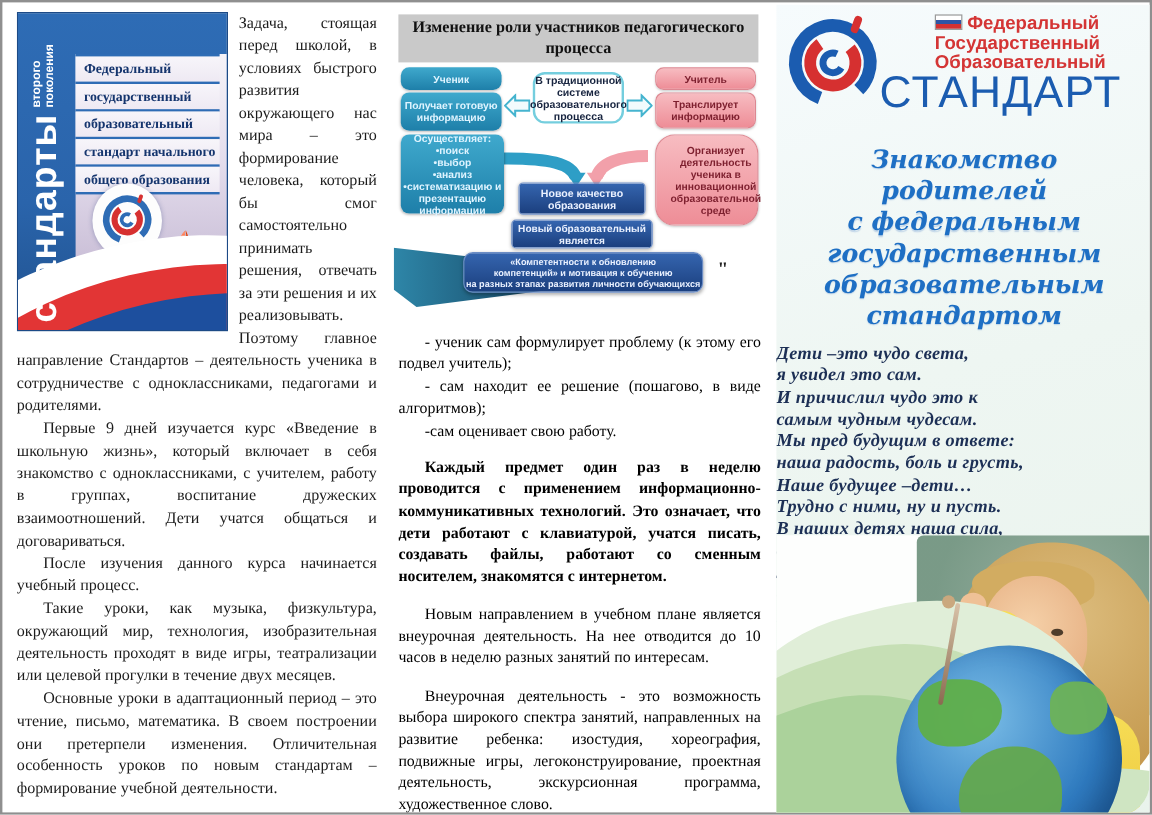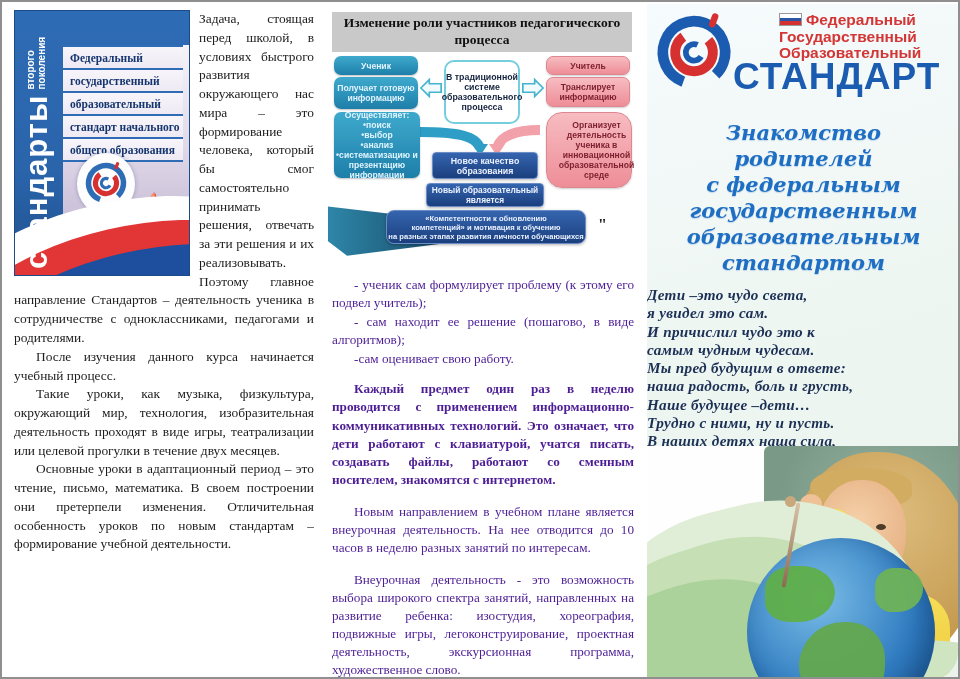--- a/index.html
+++ b/index.html
@@ -55,36 +55,36 @@
            font-size:8.8px; font-weight:bold; }
   .prelines { white-space:pre-line; }
   .diag-arrows { position:absolute; left:0; top:0; width:318px; height:272px; pointer-events:none; }
   .quote-mark { position:absolute; left:274px; top:214px; font-size:16px; font-weight:bold; color:#222; }
   .wedge { position:absolute; left:4px; top:200px; width:212px; height:56px;
            background:linear-gradient(90deg,#2e86a8 0%,#123a57 70%,#061a2c 100%);
            clip-path:polygon(0 8%, 100% 52%, 9% 96%, 0 70%); }
   .stages-title { position:absolute; left:0; right:0; top:246px; text-align:center;
            font-weight:bold; font-size:15.5px; color:#17306b; }
   .mid-text { position:absolute; left:8px; right:8px; top:274px; font-size:13.2px; line-height:1.37;
-           color:#4c1d95; text-align:justify; }
+           color:#000000; text-align:justify; }
   .mid-text .stage-item { text-indent:22px; margin-bottom:1px; }
   .mid-text p.para { text-indent:22px; margin-top:14px; }
   .mid-text p.para.first { margin-top:12px;font-weight:bold; }
 
   
   .col-right { position:absolute; left:645px; top:2px; width:313px; height:675px;
            background:linear-gradient(165deg,#f6fbfd 0%,#eef6f2 45%,#e9f3ec 100%); overflow:hidden; }
   .fgos-logo { position:relative; height:102px; }
   .logo-emblem { position:absolute; left:6px; top:6px; }
   .logo-lines { position:absolute; left:132px; top:8px; font-family:"Liberation Sans",sans-serif;
            font-weight:bold; font-size:15.5px; line-height:1.08; color:#d43535; }
   .flag { display:inline-block; width:23px; height:13px; border:1px solid #9a9a9a; vertical-align:-1px; margin-right:4px;
            background:linear-gradient(180deg,#ffffff 0 33%,#2d55a5 33% 66%,#d33131 66% 100%); }
   .logo-word { position:absolute; left:86px; top:52px; font-family:"Liberation Sans",sans-serif;
-           font-weight:bold; font-size:37px; letter-spacing:1px; color:#1b5cb0;text-align:right; }
+           font-weight:normal; font-size:37px; letter-spacing:1px; color:#1b5cb0;text-align:right; }
   .script-title { margin-top:14px; text-align:center; font-family:"DejaVu Serif",serif;
            font-style:italic; font-weight:bold; font-size:21px; line-height:1.24; color:#1e6fc4;
            white-space:pre-line; text-shadow:0 1px 1px rgba(120,160,210,.4); }
   .poem { margin-top:10px; text-align:left; font-family:Liberation Serif, serif; font-style:italic;
            font-weight:bold; font-size:15.2px; line-height:1.2; color:#1c2f55; white-space:pre-line;
            letter-spacing:.3px; }
   .photo { position:absolute; left:0; right:2px; top:442px; height:233px; background:#fdfefd;
            border-radius:0 0 26px 0; overflow:hidden; }
   .chalkboard { position:absolute; right:-6px; top:0; width:200px; height:150px;
            background:radial-gradient(circle at 60% 40%,#8aa694 0%,#6b8f7a 70%); opacity:.9; border-radius:6px; }
@@ -150,20 +150,21 @@
         <div class="wave wave-white"></div>
         <div class="wave wave-red"></div>
         <div class="wave wave-blue"></div>
         <div class="cover-spine-text">
           <span class="spine-big">стандарты</span>
           <span class="spine-small prelines">второго
 поколения</span>
         </div>
       </div>
       <p class="no-indent">Задача, стоящая перед школой, в условиях быстрого развития окружающего нас мира – это формирование человека, который бы смог самостоятельно принимать решения, отвечать за эти решения и их реализовывать. Поэтому главное направление Стандартов – деятельность ученика в сотрудничестве с одноклассниками, педагогами и родителями.</p>
+      <p>Первые 9 дней изучается курс «Введение в школьную жизнь», который включает в себя знакомство с одноклассниками, с учителем, работу в группах, воспитание дружеских взаимоотношений. Дети учатся общаться и договариваться.</p>
       <p>После изучения данного курса начинается учебный процесс.</p>
       <p>Такие уроки, как музыка, физкультура, окружающий мир, технология, изобразительная деятельность проходят в виде игры, театрализации или целевой прогулки в течение двух месяцев.</p>
       <p>Основные уроки в адаптационный период – это чтение, письмо, математика. В своем построении они претерпели изменения. Отличительная особенность уроков по новым стандартам – формирование учебной деятельности.</p>
     </div>
   </div>
 
   <div class="col-mid">
     <div class="diagram">
       <div class="diag-header">Изменение роли участников педагогического процесса</div>
 
@@ -181,21 +182,21 @@
 •выбор
 •анализ
 •систематизацию и
 презентацию
 информации</div>
 
       <svg style="position:absolute; left:96px; top:76px;" width="22" height="20" viewBox="0 0 26 22">
         <path d="M25 6 L11 6 L11 1 L1 11 L11 21 L11 16 L25 16 Z" fill="#f2fbfd" stroke="#45b4cf" stroke-width="2"></path>
       </svg>
 
-      <div class="dbox center-box prelines" style="left:120px; top:58px; width:76px; height:64px;">В традиционной
+      <div class="dbox center-box prelines" style="left:120px; top:58px; width:76px; height:43px;">В традиционной
 системе
 образовательного
 процесса</div>
 
       <svg style="position:absolute; left:198px; top:76px;" width="22" height="20" viewBox="0 0 26 22">
         <path d="M1 6 L15 6 L15 1 L25 11 L15 21 L15 16 L1 16 Z" fill="#f2fbfd" stroke="#45b4cf" stroke-width="2"></path>
       </svg>
 
       <div class="dbox pink" style="left:222px; top:54px; width:84px; height:19px;">Учитель</div>
       <div class="dbox pink prelines" style="left:222px; top:75px; width:84px; height:30px;">Транслирует

